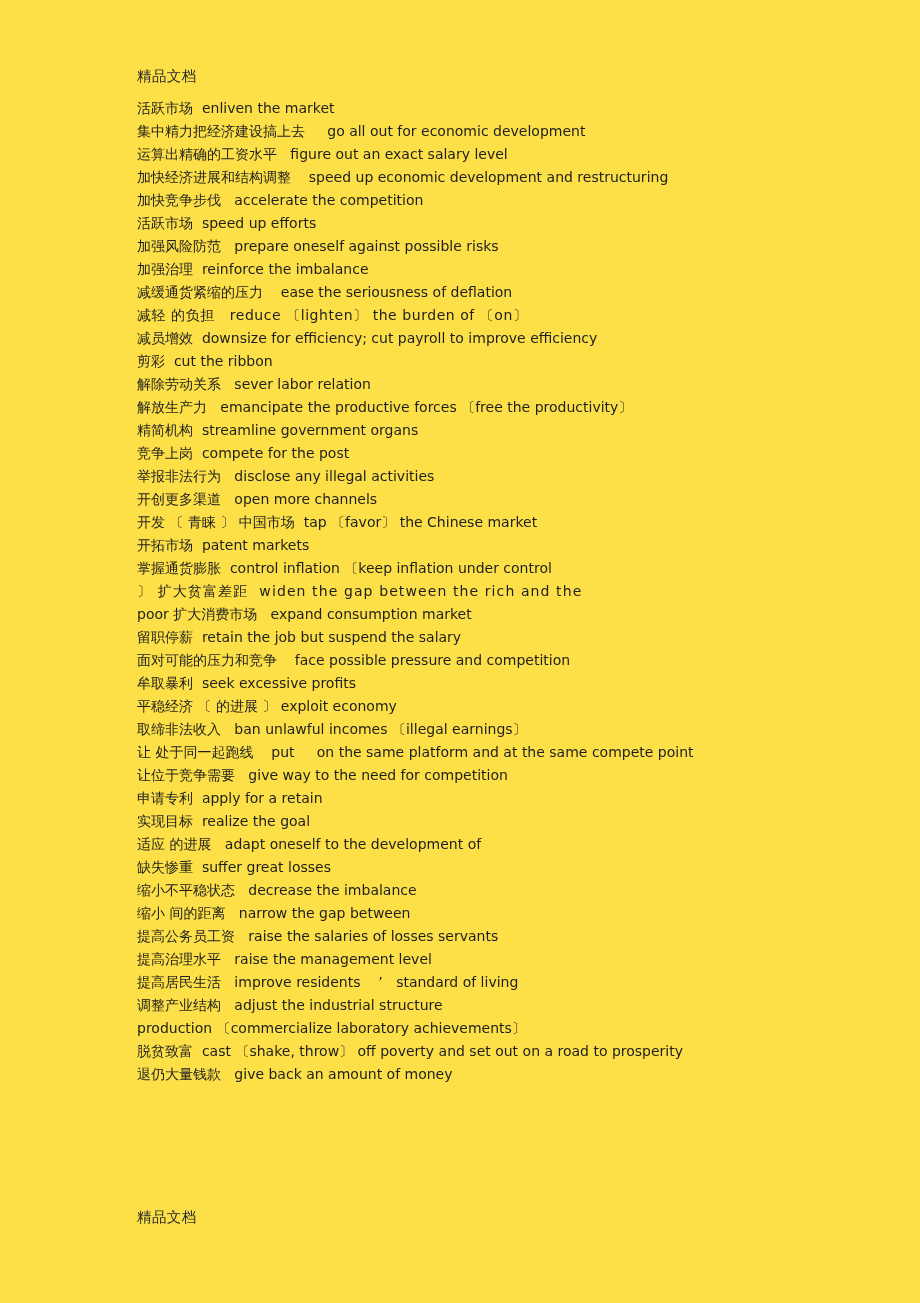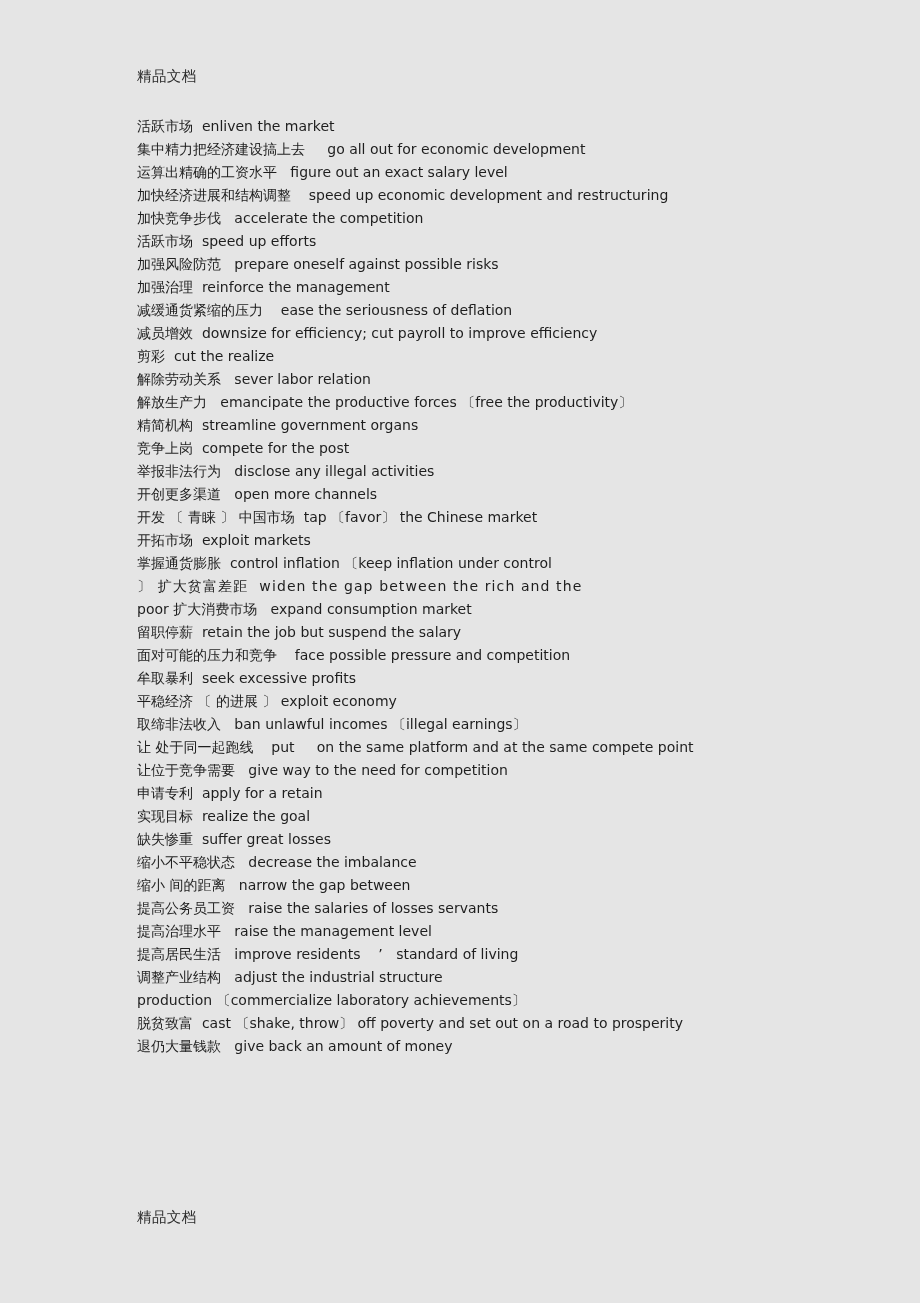--- a/index.html
+++ b/index.html
@@ -11,21 +11,21 @@
     width: 920px;
     height: 1303px;
     position: relative;
     font-family: "Liberation Sans", "DejaVu Sans", sans-serif;
     color: #1a1a1a;
     -webkit-font-smoothing: antialiased;
   }
   .page {
     position: absolute;
     inset: 0;
-    background: #e5e5e5;
+    background: #fde047;
     overflow: hidden;
   }
   .header-mark {
     position: absolute;
     left: 137px;
     top: 66px;
     font-size: 14.5px;
     line-height: 20px;
     letter-spacing: 0.4px;
     color: #2b2b2b;
@@ -37,21 +37,21 @@
     top: 1207px;
     font-size: 14.5px;
     line-height: 20px;
     letter-spacing: 0.4px;
     color: #2b2b2b;
     white-space: nowrap;
   }
   .entry-list {
     position: absolute;
     left: 137px;
-    top: 115px;
+    top: 97px;
     width: 760px;
   }
   .entry {
     font-size: 14px;
     line-height: 23px;
     color: #1e1e1e;
     white-space: pre;
     height: 23px;
     overflow: visible;
   }
@@ -74,44 +74,46 @@
   <div class="header-mark cjk">精品文档</div>
 
   <div class="entry-list">
     <div class="entry cjk">活跃市场  enliven the market</div>
     <div class="entry cjk">集中精力把经济建设搞上去     go all out for economic development</div>
     <div class="entry cjk">运算出精确的工资水平   figure out an exact salary level</div>
     <div class="entry cjk">加快经济进展和结构调整    speed up economic development and restructuring</div>
     <div class="entry cjk">加快竞争步伐   accelerate the competition</div>
     <div class="entry cjk">活跃市场  speed up efforts</div>
     <div class="entry cjk">加强风险防范   prepare oneself against possible risks</div>
-    <div class="entry cjk">加强治理  reinforce the management</div>
+    <div class="entry cjk">加强治理  reinforce the imbalance</div>
     <div class="entry cjk">减缓通货紧缩的压力    ease the seriousness of deflation</div>
+    <div class="entry cjk spread-b">减轻 的负担   reduce 〔lighten〕 the burden of 〔on〕</div>
     <div class="entry cjk">减员增效  downsize for efficiency; cut payroll to improve efficiency</div>
-    <div class="entry cjk">剪彩  cut the realize</div>
+    <div class="entry cjk">剪彩  cut the ribbon</div>
     <div class="entry cjk">解除劳动关系   sever labor relation</div>
     <div class="entry cjk">解放生产力   emancipate the productive forces 〔free the productivity〕</div>
     <div class="entry cjk">精简机构  streamline government organs</div>
     <div class="entry cjk">竞争上岗  compete for the post</div>
     <div class="entry cjk">举报非法行为   disclose any illegal activities</div>
     <div class="entry cjk">开创更多渠道   open more channels</div>
     <div class="entry cjk">开发 〔 青睐 〕 中国市场  tap 〔favor〕 the Chinese market</div>
-    <div class="entry cjk">开拓市场  exploit markets</div>
+    <div class="entry cjk">开拓市场  patent markets</div>
     <div class="entry cjk">掌握通货膨胀  control inflation 〔keep inflation under control</div>
     <div class="entry cjk spread-a">〕 扩大贫富差距  widen the gap between the rich and the</div>
     <div class="entry cjk">poor 扩大消费市场   expand consumption market</div>
     <div class="entry cjk">留职停薪  retain the job but suspend the salary</div>
     <div class="entry cjk">面对可能的压力和竞争    face possible pressure and competition</div>
     <div class="entry cjk">牟取暴利  seek excessive profits</div>
     <div class="entry cjk">平稳经济 〔 的进展 〕 exploit economy</div>
     <div class="entry cjk">取缔非法收入   ban unlawful incomes 〔illegal earnings〕</div>
     <div class="entry cjk">让 处于同一起跑线    put     on the same platform and at the same compete point</div>
     <div class="entry cjk">让位于竞争需要   give way to the need for competition</div>
     <div class="entry cjk">申请专利  apply for a retain</div>
     <div class="entry cjk">实现目标  realize the goal</div>
+    <div class="entry cjk">适应 的进展   adapt oneself to the development of</div>
     <div class="entry cjk">缺失惨重  suffer great losses</div>
     <div class="entry cjk">缩小不平稳状态   decrease the imbalance</div>
     <div class="entry cjk">缩小 间的距离   narrow the gap between</div>
     <div class="entry cjk">提高公务员工资   raise the salaries of losses servants</div>
     <div class="entry cjk">提高治理水平   raise the management level</div>
     <div class="entry cjk">提高居民生活   improve residents    ’   standard of living</div>
     <div class="entry cjk">调整产业结构   adjust the industrial structure</div>
     <div class="entry cjk">production 〔commercialize laboratory achievements〕</div>
     <div class="entry cjk">脱贫致富  cast 〔shake, throw〕 off poverty and set out on a road to prosperity</div>
     <div class="entry cjk">退仍大量钱款   give back an amount of money</div>

